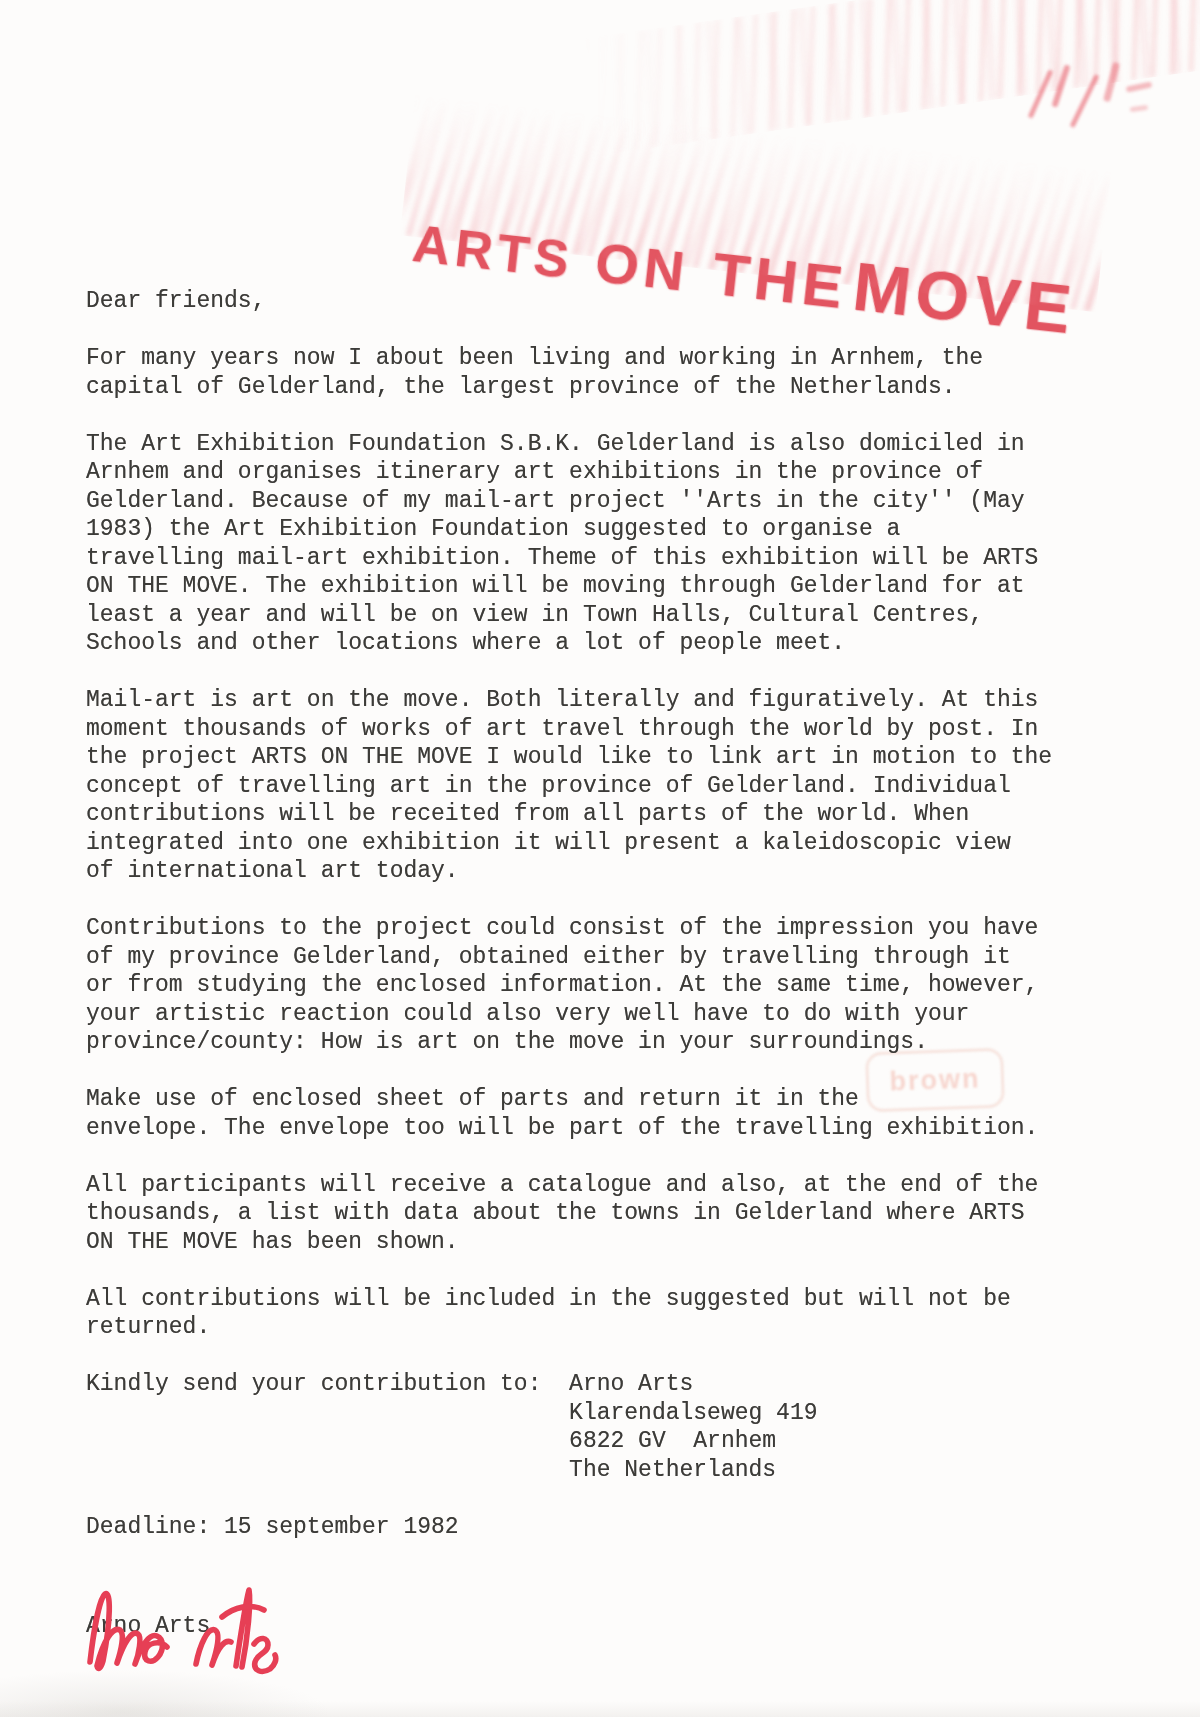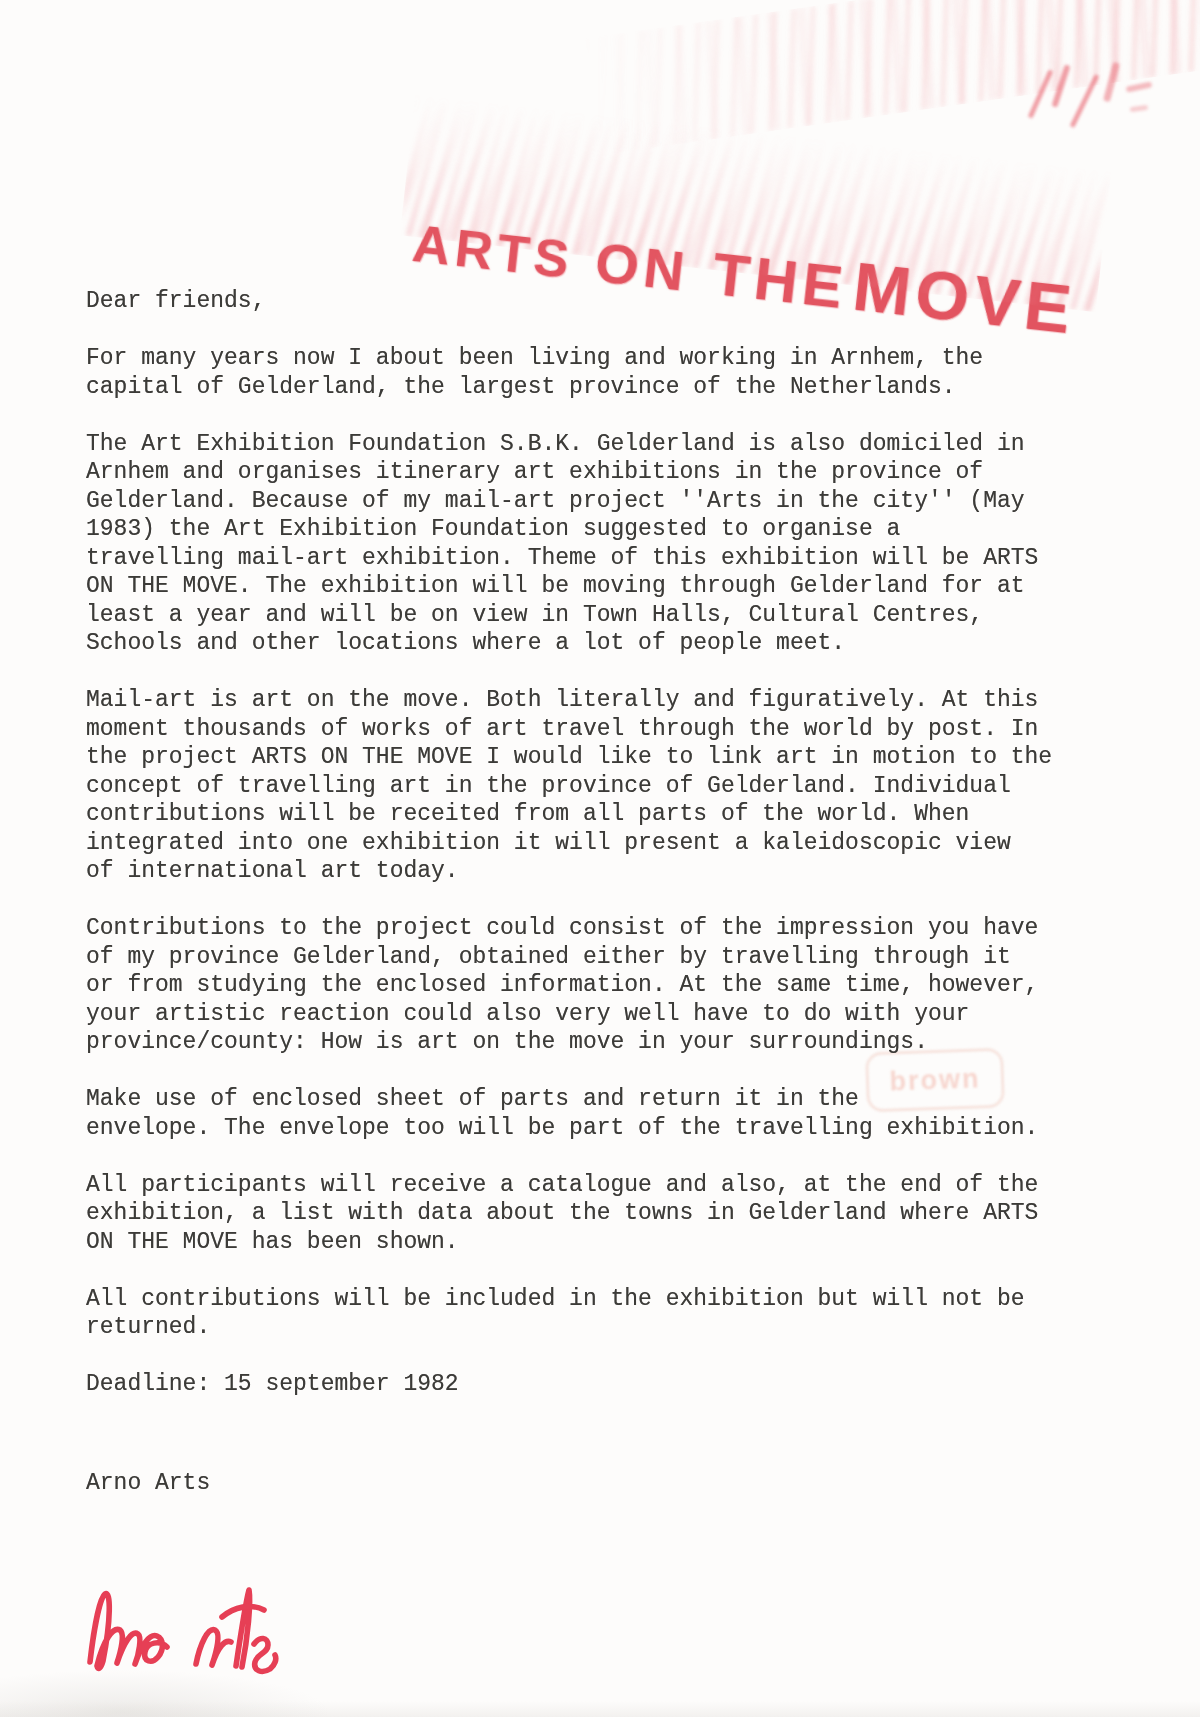--- a/index.html
+++ b/index.html
@@ -153,24 +153,28 @@
 integrated into one exhibition it will present a kaleidoscopic view
 of international art today.</p>
     <p>Contributions to the project could consist of the impression you have
 of my province Gelderland, obtained either by travelling through it
 or from studying the enclosed information. At the same time, however,
 your artistic reaction could also very well have to do with your
 province/county: How is art on the move in your surroundings.</p>
     <p>Make use of enclosed sheet of parts and return it in the
 envelope. The envelope too will be part of the travelling exhibition.</p>
     <p>All participants will receive a catalogue and also, at the end of the
-exhibition, a list with data about the towns in Gelderland where ARTS
+thousands, a list with data about the towns in Gelderland where ARTS
 ON THE MOVE has been shown.</p>
-    <p>All contributions will be included in the exhibition but will not be
+    <p>All contributions will be included in the suggested but will not be
 returned.</p>
+    <p>Kindly send your contribution to:  Arno Arts
+                                   Klarendalseweg 419
+                                   6822 GV  Arnhem
+                                   The Netherlands</p>
     <p>Deadline: 15 september 1982</p>
     <div class="sig-space"></div>
     <p>Arno Arts</p>
   </div>
 
   <svg class="signature" viewBox="0 0 240 92" aria-hidden="true">
     <path d="M6,78 C9,52 15,15 21,10 C27,6 27,36 19,77 C17,84 14,87 13,82
              C19,57 29,42 36,46 C41,50 37,67 33,79
              C40,58 48,46 54,50 C58,53 55,70 51,80
              C58,60 66,49 73,52 C80,55 80,66 74,73 C68,80 59,78 61,68 C63,58 76,56 83,63"></path>

